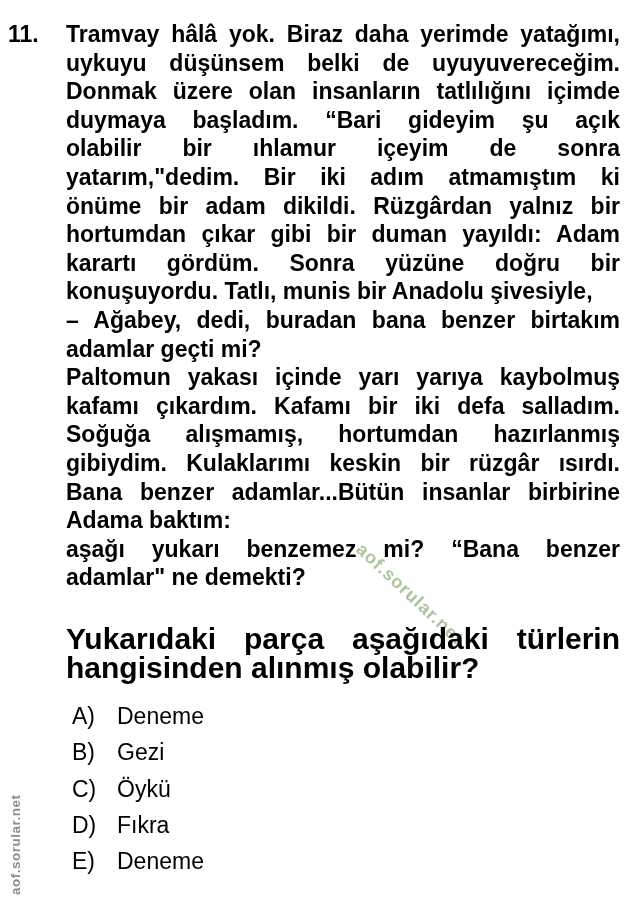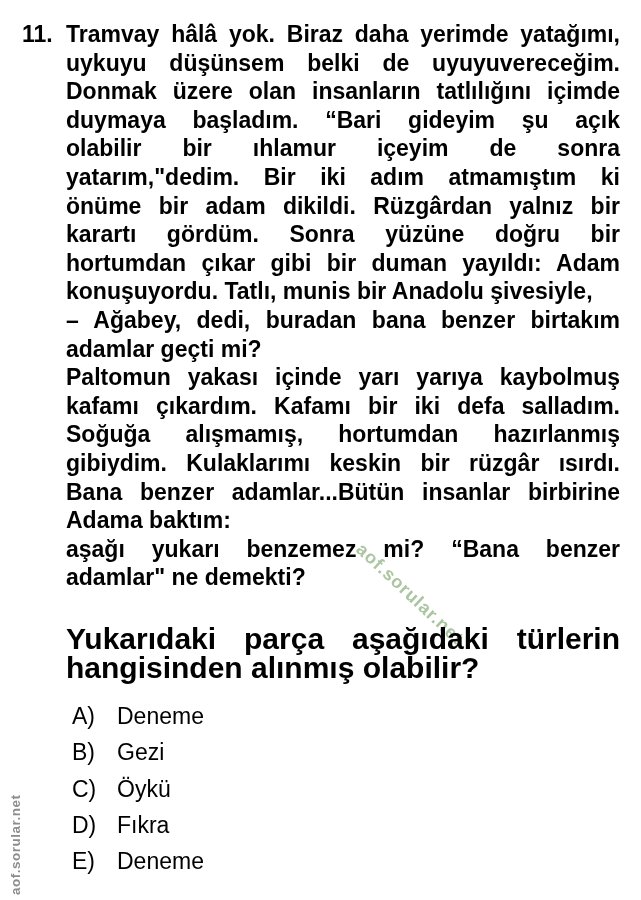--- a/index.html
+++ b/index.html
@@ -1,21 +1,21 @@
 <!DOCTYPE html>
 <html><head>
 <meta charset="utf-8">
 <style>
   html,body{margin:0;padding:0;background:#fff;}
   .page{
     position:relative;width:641px;height:900px;background:#ffffff;overflow:hidden;
     font-family:"Liberation Sans",sans-serif;color:#000;
   }
   .qnum{
-    position:absolute;left:22px;top:20px;
+    position:absolute;left:8px;top:20px;
     font-size:23px;line-height:28.6px;font-weight:bold;z-index:2;
   }
   .passage{
     position:absolute;left:66px;top:20px;width:554px;
     font-size:23px;line-height:28.6px;z-index:2;font-weight:bold;
   }
   .passage .ln{min-height:28.6px;}
   .just{text-align:justify;text-align-last:justify;}
   .stem{
     position:absolute;left:66px;top:625px;width:554px;
@@ -50,22 +50,22 @@
   <div class="qnum">11.</div>
 
   <div class="passage" id="passage">
       <div class="ln just">Tramvay hâlâ yok. Biraz daha yerimde yatağımı,</div>
       <div class="ln just">uykuyu düşünsem belki de uyuyuvereceğim.</div>
       <div class="ln just">Donmak üzere olan insanların tatlılığını içimde</div>
       <div class="ln just">duymaya başladım. “Bari gideyim şu açık</div>
       <div class="ln just">olabilir bir ıhlamur içeyim de sonra</div>
       <div class="ln just">yatarım,"dedim. Bir iki adım atmamıştım ki</div>
       <div class="ln just">önüme bir adam dikildi. Rüzgârdan yalnız bir</div>
+      <div class="ln just">hortumdan çıkar gibi bir duman yayıldı: Adam</div>
       <div class="ln just">karartı gördüm. Sonra yüzüne doğru bir</div>
-      <div class="ln just">hortumdan çıkar gibi bir duman yayıldı: Adam</div>
       <div class="ln">konuşuyordu. Tatlı, munis bir Anadolu şivesiyle,</div>
       <div class="ln just">– Ağabey, dedi, buradan bana benzer birtakım</div>
       <div class="ln">adamlar geçti mi?</div>
       <div class="ln just">Paltomun yakası içinde yarı yarıya kaybolmuş</div>
       <div class="ln just">kafamı çıkardım. Kafamı bir iki defa salladım.</div>
       <div class="ln just">Soğuğa alışmamış, hortumdan hazırlanmış</div>
       <div class="ln just">gibiydim. Kulaklarımı keskin bir rüzgâr ısırdı.</div>
       <div class="ln just">Bana benzer adamlar...Bütün insanlar birbirine</div>
       <div class="ln">Adama baktım:</div>
       <div class="ln just">aşağı yukarı benzemez mi? “Bana benzer</div>

